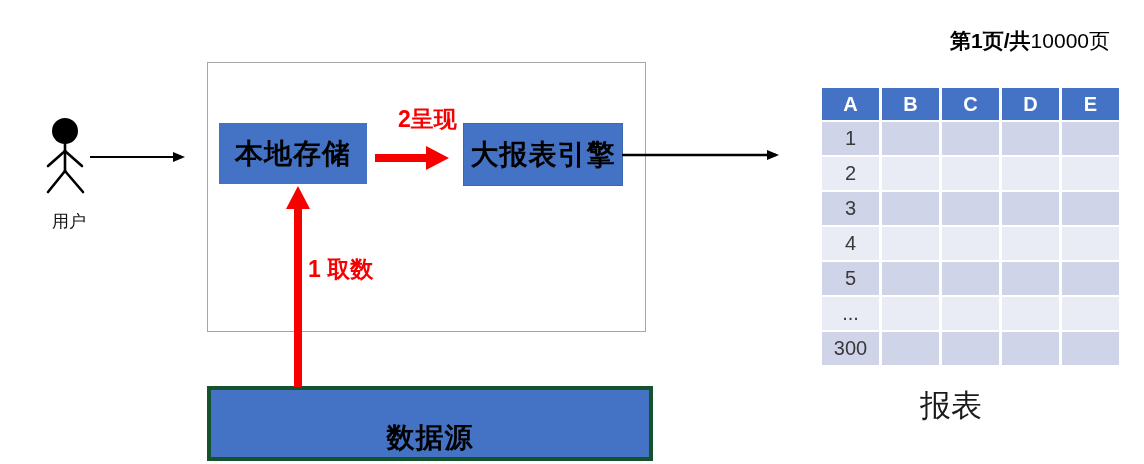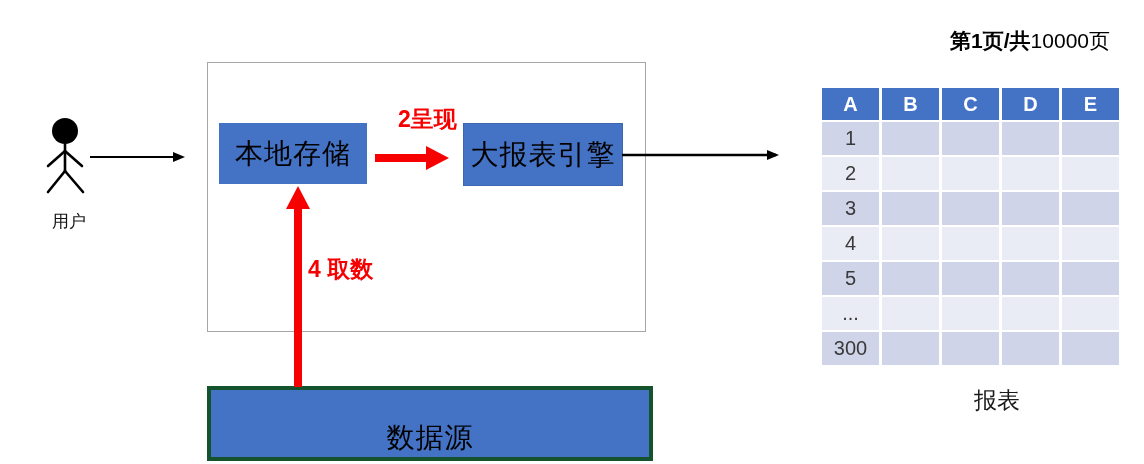--- a/index.html
+++ b/index.html
@@ -7,42 +7,42 @@
     position:relative;width:1144px;height:464px;background:#ffffff;
     font-family:"Liberation Sans","DejaVu Sans",sans-serif;overflow:hidden;
   }
   .abs{position:absolute;}
   .svg-layer{position:absolute;left:0;top:0;z-index:3;pointer-events:none;}
   .container-box{
     left:207px;top:62px;width:437px;height:268px;
     border:1.5px solid var(--border-gray,#a6a6a6);background:#ffffff;z-index:1;
   }
   .node{
-    background:var(--accent,#4472C4);color:#000000;font-weight:normal;
+    background:var(--accent,#4472C4);color:#000000;font-weight:bold;
     display:flex;align-items:center;justify-content:center;z-index:2;
     font-size:28px;letter-spacing:1px;
   }
   .node-storage{left:219px;top:123px;width:148px;height:61px;}
   .node-engine{left:463px;top:123px;width:158px;height:61px;border:1px solid #3d66b0;}
   .node-datasource{left:207px;top:386px;width:438px;height:67px;border:4px solid #14532d;align-items:flex-end;}
   .user-label{left:30px;top:210px;width:78px;text-align:center;font-size:17px;color:#111;z-index:2;}
   .flow-label{color:var(--arrow-red,#f60000);font-weight:bold;font-size:23px;z-index:4;white-space:nowrap;}
   .label-present{left:398px;top:92px;margin-top:12px;}
   .label-fetch{left:308px;top:254px;}
   .page-indicator{left:860px;top:27px;width:250px;text-align:right;font-size:21px;color:#000;z-index:2;}
   .page-indicator .b{font-weight:bold;}
   .report-table{left:822px;top:88px;width:297px;z-index:2;}
   .t-row{display:flex;gap:3px;margin-bottom:2px;}
   .th{flex:1;height:32px;background:var(--accent,#4472C4);color:#ffffff;font-weight:bold;
       font-size:20px;display:flex;align-items:center;justify-content:center;}
   .td{flex:1;height:33px;display:flex;align-items:center;justify-content:center;
       font-size:20px;color:#3a3a3a;}
   .band-dark .td{background:var(--band-dark,#CFD4E8);}
   .band-light .td{background:var(--band-light,#E9EBF5);}
-  .table-caption{left:920px;top:385px;width:100px;text-align:right;font-size:23px;color:#1a1a1a;z-index:2;}
+  .table-caption{left:920px;top:385px;width:100px;text-align:left;font-size:31px;color:#1a1a1a;z-index:2;}
 </style>
 </head>
 <body>
 
 <div class="canvas">
 
   <svg class="svg-layer" width="1144" height="464" viewBox="0 0 1144 464">
     <defs>
       <marker id="arrow-black" markerWidth="12" markerHeight="10" refX="9" refY="5" orient="auto" markerUnits="userSpaceOnUse">
         <path d="M0,0 L12,5 L0,10 z" fill="#000"></path>
@@ -80,21 +80,21 @@
   </div>
   <div class="abs node node-engine">
     <span>大报表引擎</span>
   </div>
   <div class="abs node node-datasource">
     <span>数据源</span>
   </div>
 
   <div class="abs user-label">用户</div>
   <div class="abs flow-label label-present">2呈现</div>
-  <div class="abs flow-label label-fetch">4 取数</div>
+  <div class="abs flow-label label-fetch">1 取数</div>
 
   <div class="abs page-indicator">
     <span class="b">第1页/共</span><span>10000页</span>
   </div>
 
   <div class="abs report-table">
     <div class="t-row">
         <div class="th">A</div>
         <div class="th">B</div>
         <div class="th">C</div>

